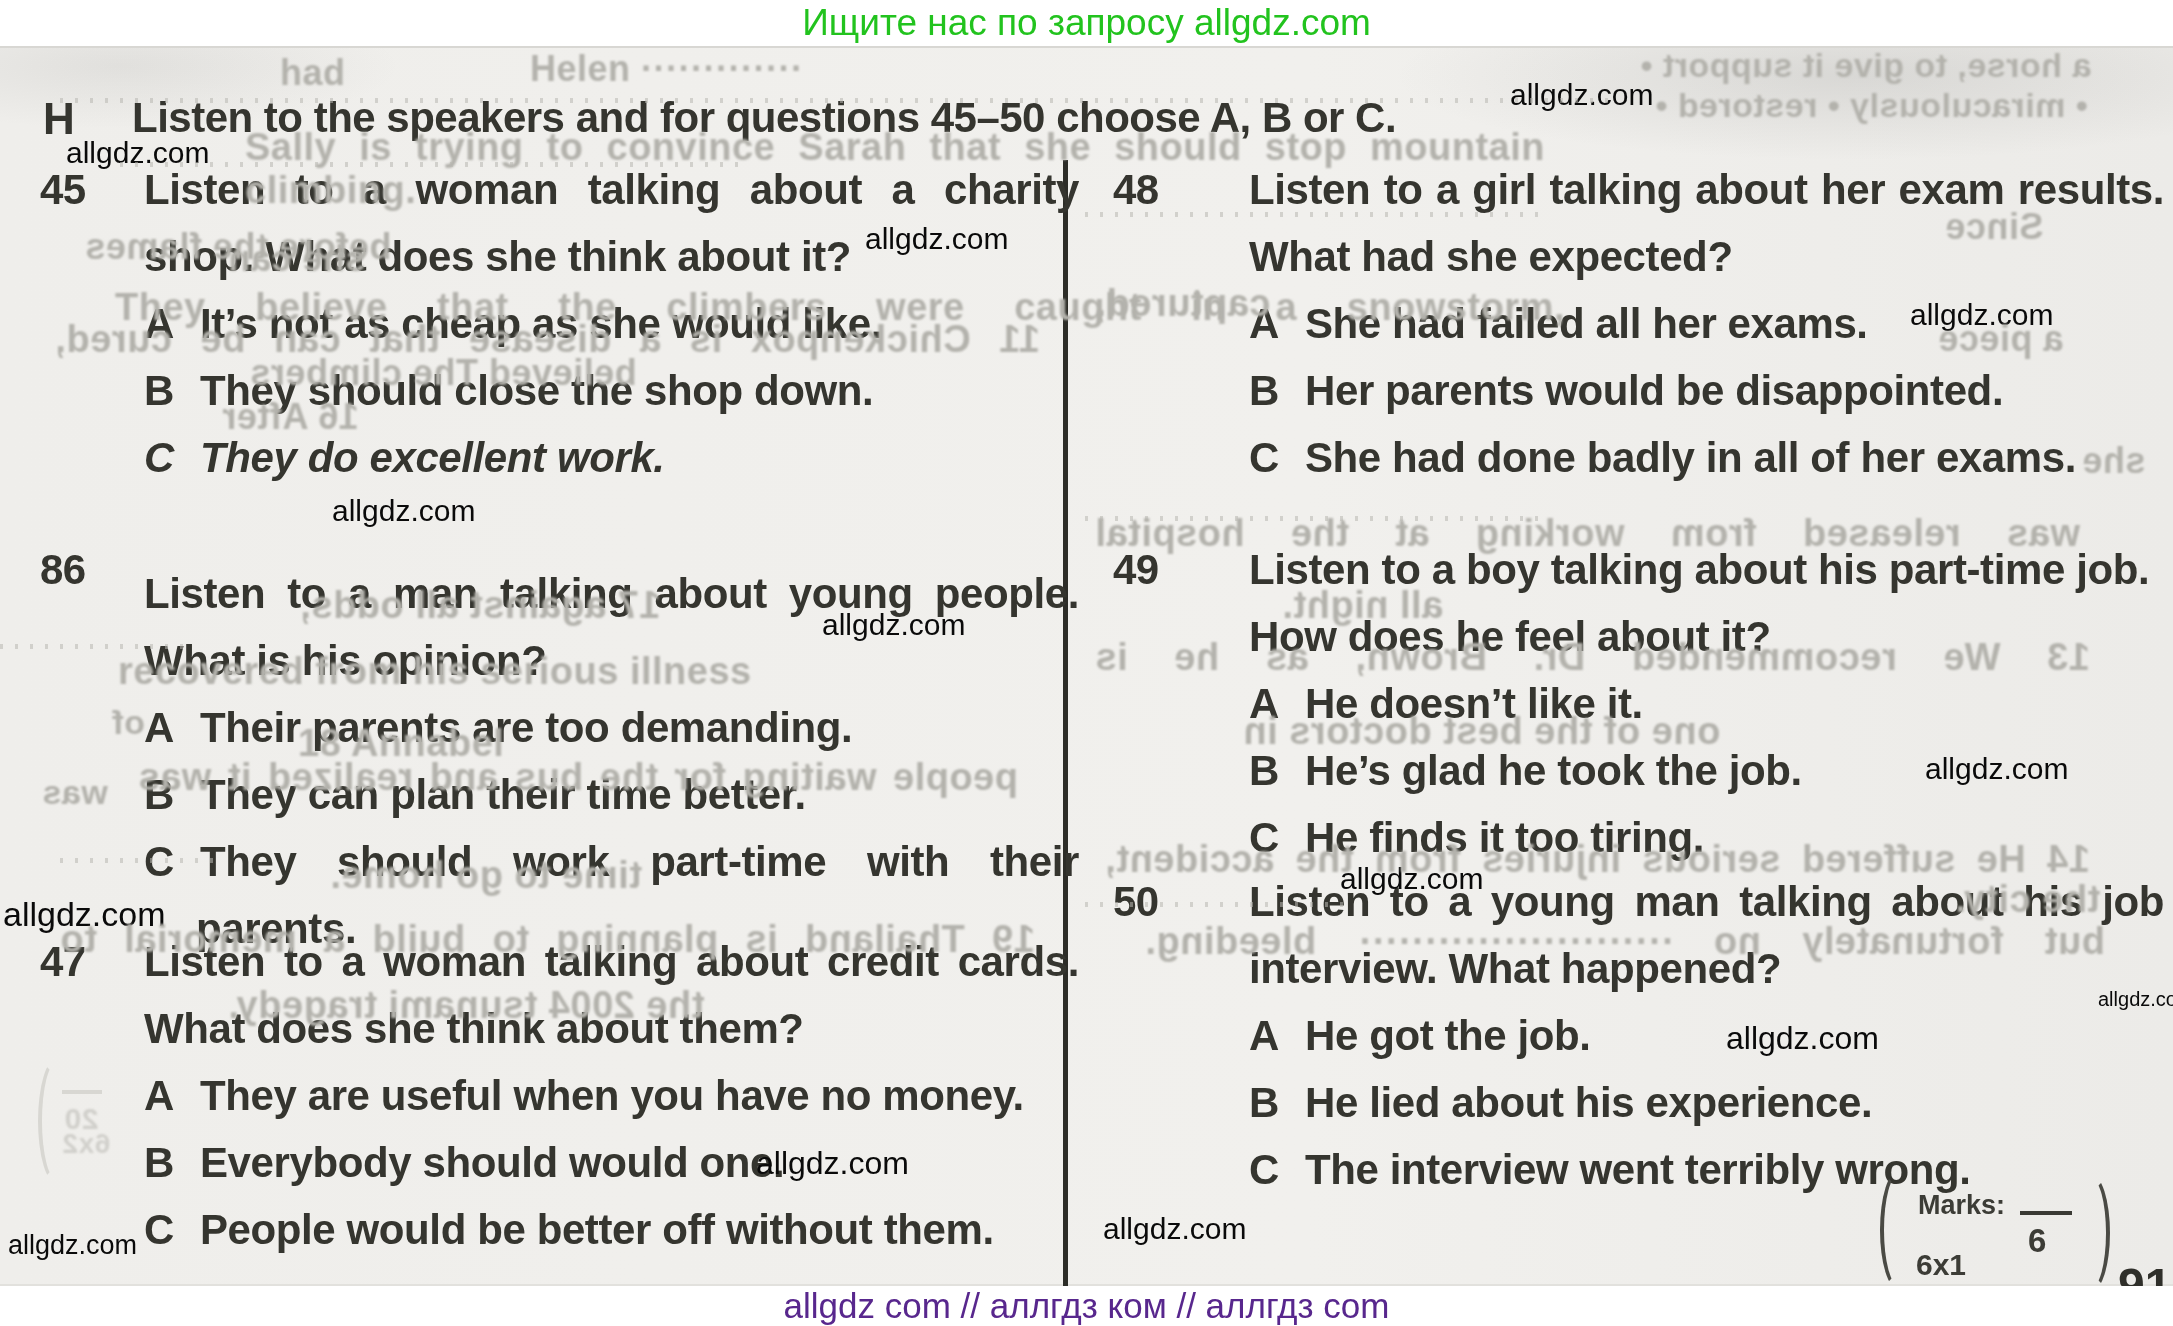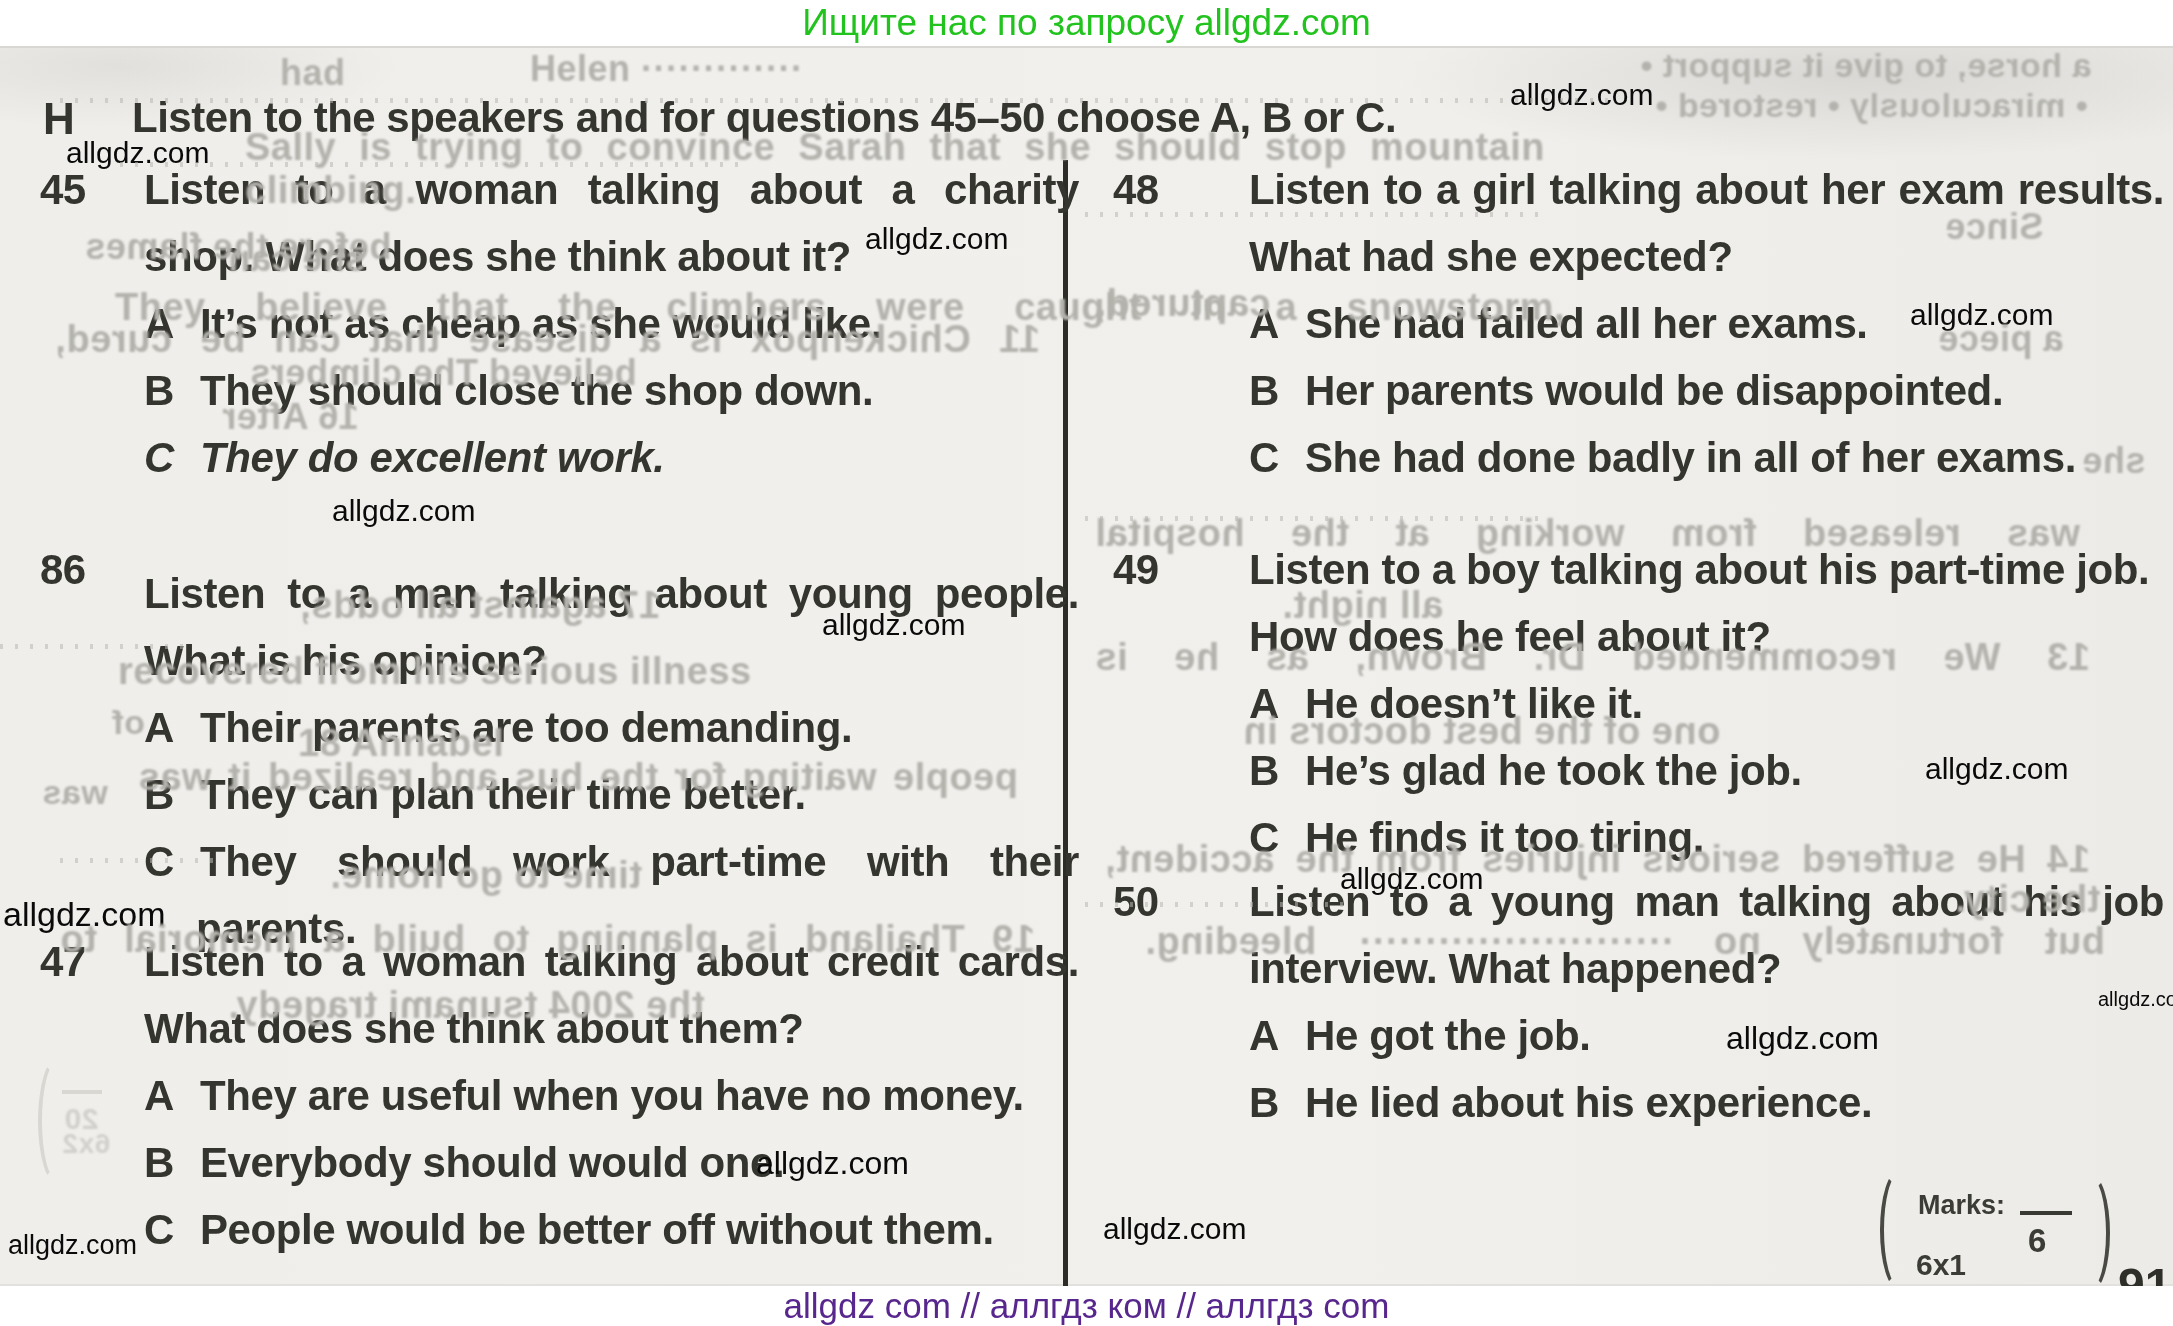--- a/index.html
+++ b/index.html
@@ -120,20 +120,21 @@
         <div class="qrow" style="top: 134px;"><span class="optletter">A</span><span>He doesn’t like it.</span></div>
         <div class="qrow" style="top: 201px;"><span class="optletter">B</span><span>He’s glad he took the job.</span></div>
         <div class="qrow" style="top: 268px;"><span class="optletter">C</span><span>He finds it too tiring.</span></div>
       </div>
       <div class="qnum ink" style="left: 1113px; top: 832px;">50</div>
       <div class="qblock" style="left: 1205px; top: 832px; width: 915px; height: 335px;">
         <div class="qrow justify" style="top: 0px;">Listen to a young man talking about his job</div>
         <div class="qrow" style="top: 67px;">interview. What happened?</div>
         <div class="qrow" style="top: 134px;"><span class="optletter">A</span><span>He got the job.</span></div>
         <div class="qrow" style="top: 201px;"><span class="optletter">B</span><span>He lied about his experience.</span></div>
+        <div class="qrow" style="top: 268px;"><span class="optletter">C</span><span>The interview went terribly wrong.</span></div>
       </div>
     </div>
   <div id="watermarks">
       <div class="wm" style="left: 66px; top: 90px; font-size: 30px;">allgdz.com</div>
       <div class="wm" style="left: 1510px; top: 32px; font-size: 30px;">allgdz.com</div>
       <div class="wm" style="left: 865px; top: 176px; font-size: 30px;">allgdz.com</div>
       <div class="wm" style="left: 1910px; top: 252px; font-size: 30px;">allgdz.com</div>
       <div class="wm" style="left: 332px; top: 448px; font-size: 30px;">allgdz.com</div>
       <div class="wm" style="left: 822px; top: 562px; font-size: 30px;">allgdz.com</div>
       <div class="wm" style="left: 1925px; top: 706px; font-size: 30px;">allgdz.com</div>

